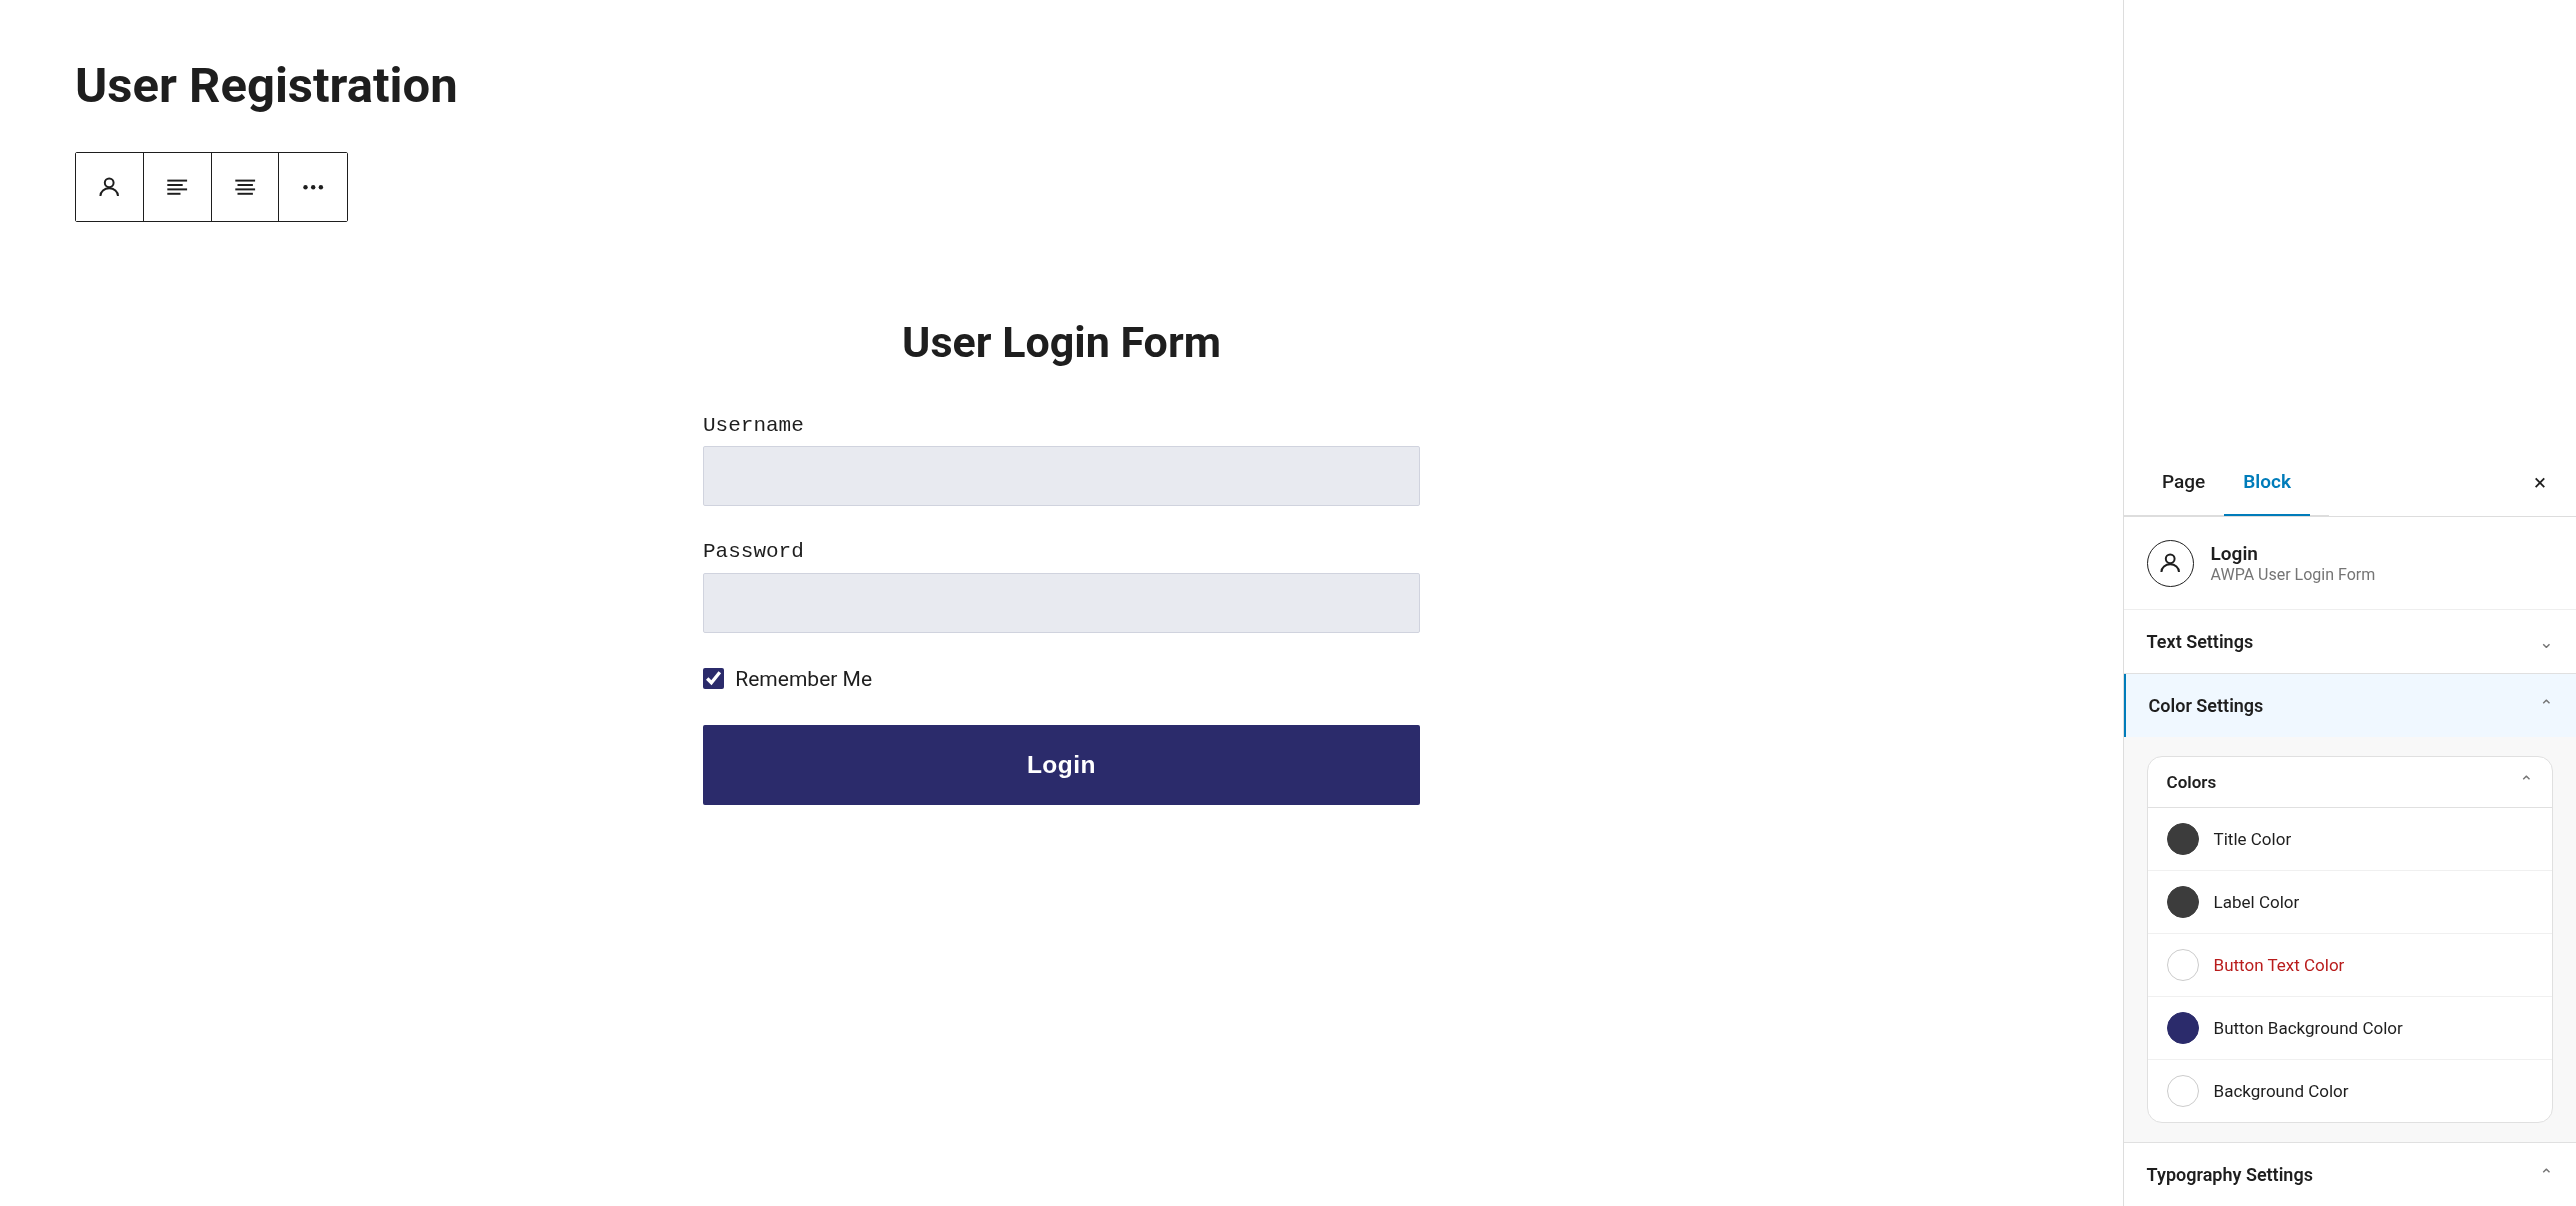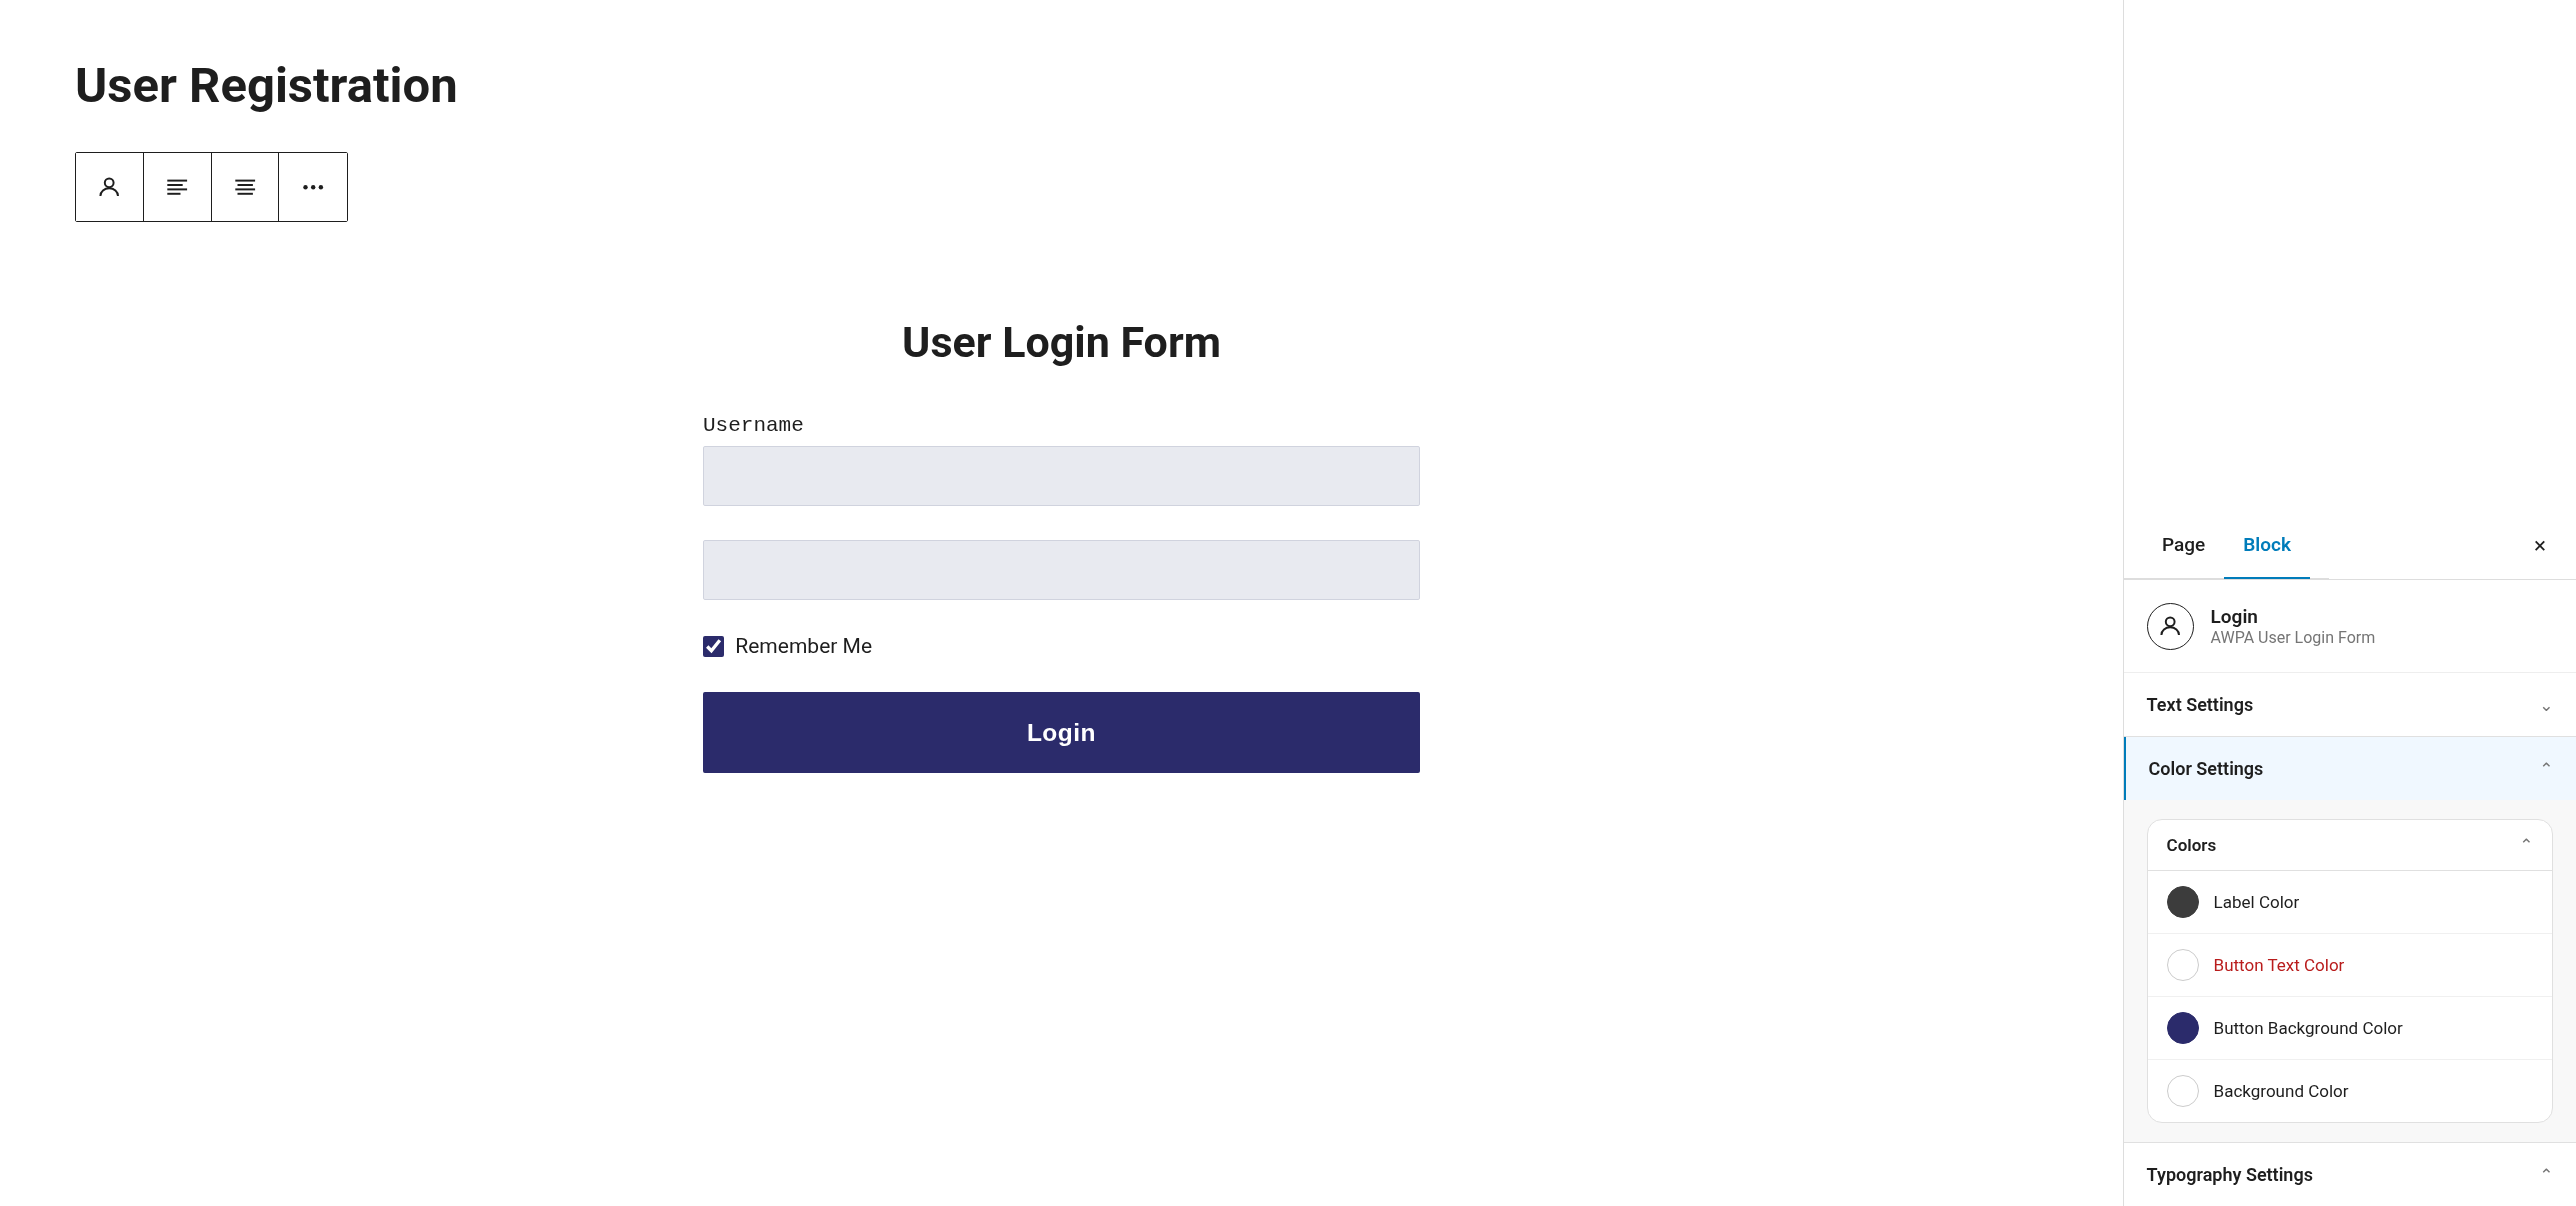--- a/index.html
+++ b/index.html
@@ -363,20 +363,21 @@
 
   <div class="form-container">
     <h2 class="form-title">User Login Form</h2>
 
     <div class="form-group">
       <label class="form-label">Username</label>
       <input class="form-input" type="text" style="">
     </div>
 
     <div class="form-group">
+      <label class="form-label">Password</label>
       <input class="form-input" type="password" style="">
     </div>
 
     <div class="remember-me">
       <input type="checkbox" checked="" style="">
       <span>Remember Me</span>
     </div>
 
     <button class="login-btn">Login</button>
   </div>
@@ -419,20 +420,24 @@
     </div>
 
     <div class="settings-content">
 
       <div class="colors-subsection">
         <div class="colors-subsection-header">
           <span class="colors-subsection-title">Colors</span>
           <span class="chevron">⌃</span>
         </div>
 
+        <div class="color-item">
+          <div class="color-swatch dark"></div>
+          <span class="color-label">Title Color</span>
+        </div>
 
         <div class="color-item">
           <div class="color-swatch dark"></div>
           <span class="color-label">Label Color</span>
         </div>
 
         <div class="color-item">
           <div class="color-swatch white"></div>
           <span class="color-label highlight">Button Text Color</span>
         </div>

